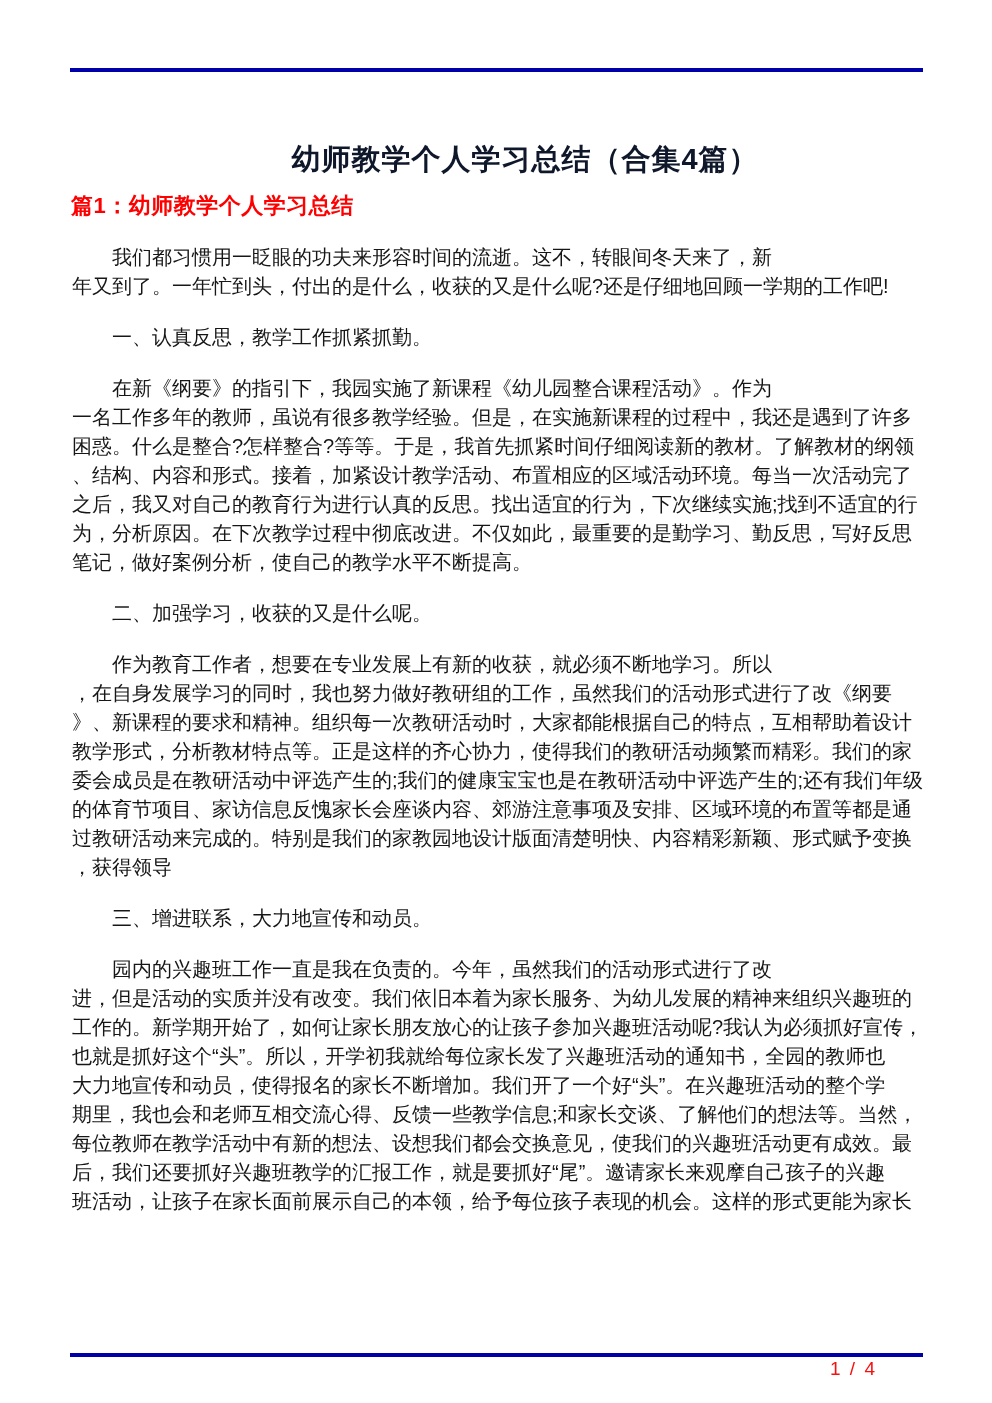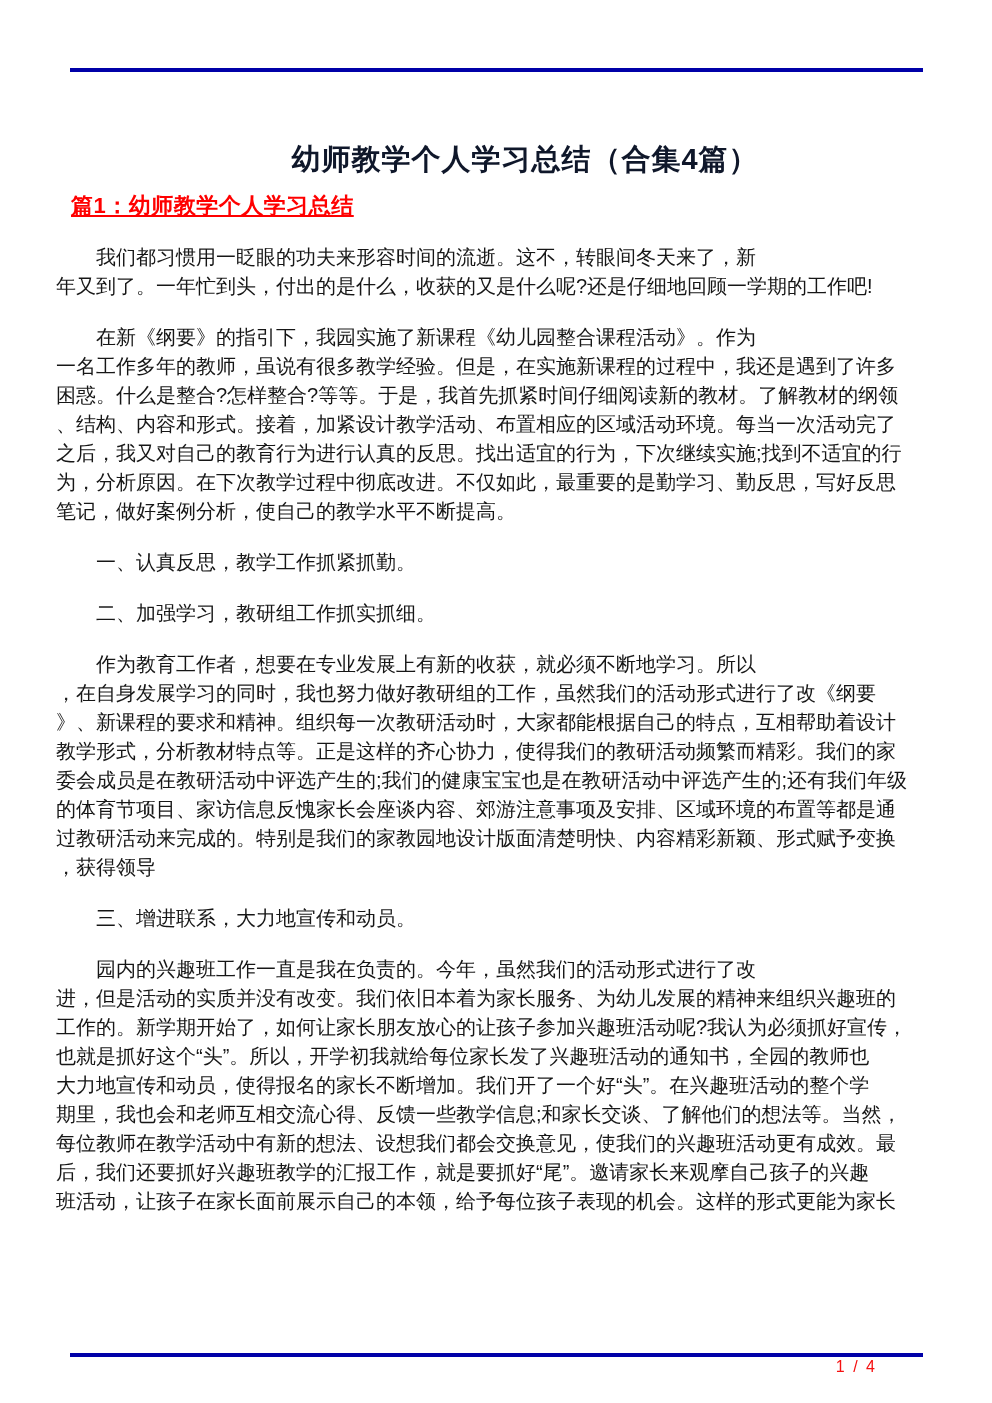--- a/index.html
+++ b/index.html
@@ -39,70 +39,69 @@
   }
   .section-heading {
     position: absolute;
     top: 191px;
     left: 71px;
     margin: 0;
     font-size: 22px;
     font-weight: bold;
     color: var(--heading-red, #FF0000);
     letter-spacing: 0.5px;
-    text-decoration: underline;
   }
   .content {
     position: absolute;
-    left: 56px;
+    left: 72px;
     top: 243px;
     width: 853px;
     font-size: 20px;
     line-height: 29px;
   }
   .para {
     margin: 0 0 22px 0;
     white-space: pre-line;
     text-indent: 2em;
     color: #161616;
   }
   .page-number {
     position: absolute;
     top: 1358px;
     left: 70px;
     width: 807px;
     text-align: right;
-    font-size: 16px;
+    font-size: 19px;
     color: var(--page-number-red, #F51111);
     letter-spacing: 2px;
   }
 </style>
 </head>
 <body>
 
 <div class="doc-page">
 
   <div class="rule rule-top"></div>
 
   <h1 class="doc-title">幼师教学个人学习总结（合集4篇）</h1>
 
   <h2 class="section-heading">篇1：幼师教学个人学习总结</h2>
 
   <div class="content">
     <p class="para">我们都习惯用一眨眼的功夫来形容时间的流逝。这不，转眼间冬天来了，新
 年又到了。一年忙到头，付出的是什么，收获的又是什么呢?还是仔细地回顾一学期的工作吧!</p>
+    <p class="para">一、认真反思，教学工作抓紧抓勤。</p>
     <p class="para">在新《纲要》的指引下，我园实施了新课程《幼儿园整合课程活动》。作为
 一名工作多年的教师，虽说有很多教学经验。但是，在实施新课程的过程中，我还是遇到了许多
 困惑。什么是整合?怎样整合?等等。于是，我首先抓紧时间仔细阅读新的教材。了解教材的纲领
 、结构、内容和形式。接着，加紧设计教学活动、布置相应的区域活动环境。每当一次活动完了
 之后，我又对自己的教育行为进行认真的反思。找出适宜的行为，下次继续实施;找到不适宜的行
 为，分析原因。在下次教学过程中彻底改进。不仅如此，最重要的是勤学习、勤反思，写好反思
 笔记，做好案例分析，使自己的教学水平不断提高。</p>
-    <p class="para">一、认真反思，教学工作抓紧抓勤。</p>
-    <p class="para">二、加强学习，教研组工作抓实抓细。</p>
+    <p class="para">二、加强学习，收获的又是什么呢。</p>
     <p class="para">作为教育工作者，想要在专业发展上有新的收获，就必须不断地学习。所以
 ，在自身发展学习的同时，我也努力做好教研组的工作，虽然我们的活动形式进行了改《纲要
 》、新课程的要求和精神。组织每一次教研活动时，大家都能根据自己的特点，互相帮助着设计
 教学形式，分析教材特点等。正是这样的齐心协力，使得我们的教研活动频繁而精彩。我们的家
 委会成员是在教研活动中评选产生的;我们的健康宝宝也是在教研活动中评选产生的;还有我们年级
 的体育节项目、家访信息反愧家长会座谈内容、郊游注意事项及安排、区域环境的布置等都是通
 过教研活动来完成的。特别是我们的家教园地设计版面清楚明快、内容精彩新颖、形式赋予变换
 ，获得领导</p>
     <p class="para">三、增进联系，大力地宣传和动员。</p>
     <p class="para">园内的兴趣班工作一直是我在负责的。今年，虽然我们的活动形式进行了改

